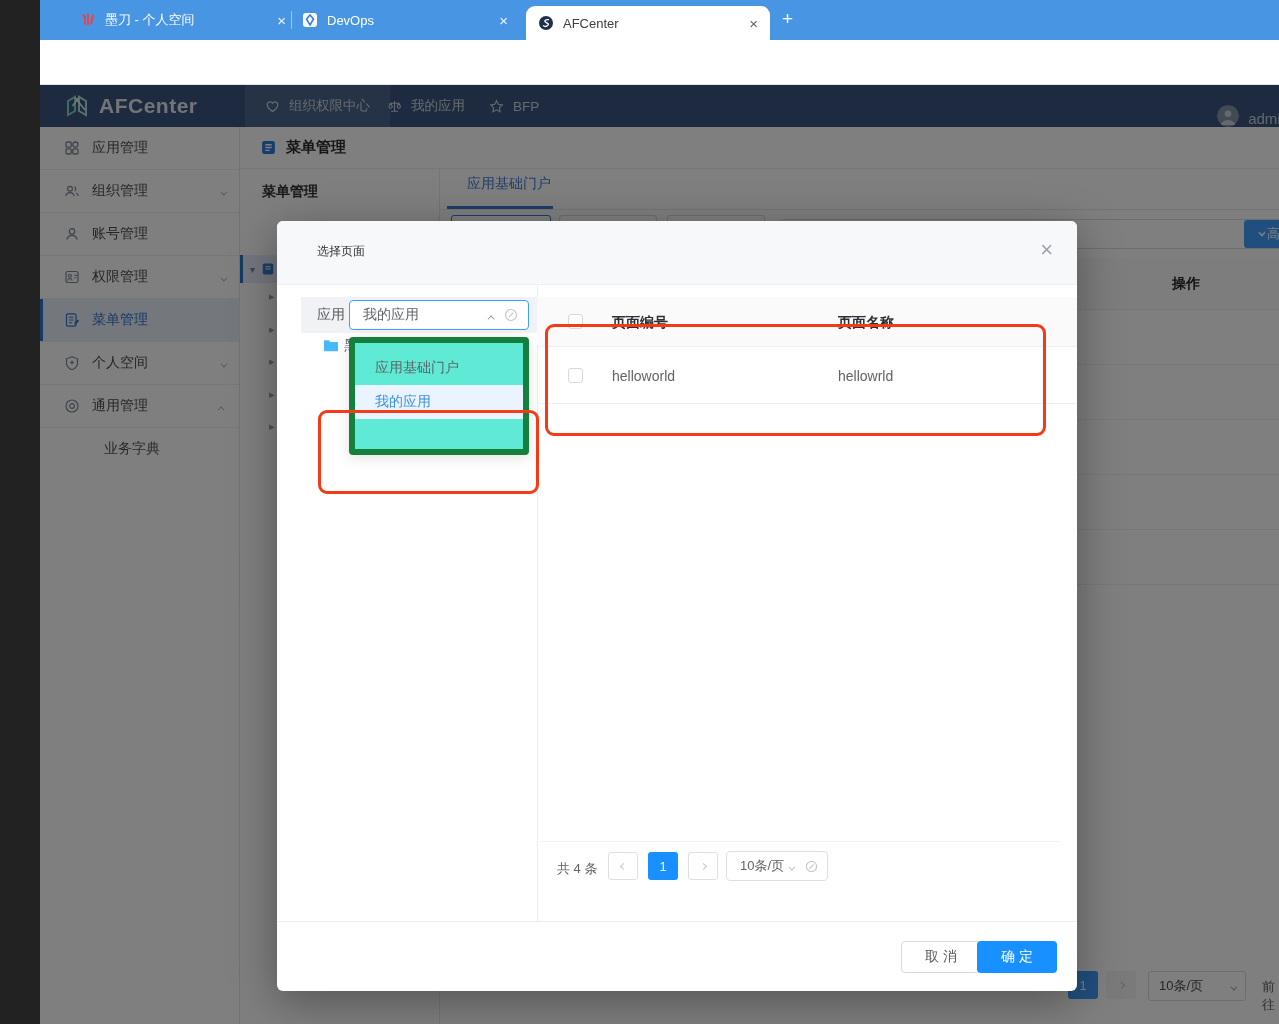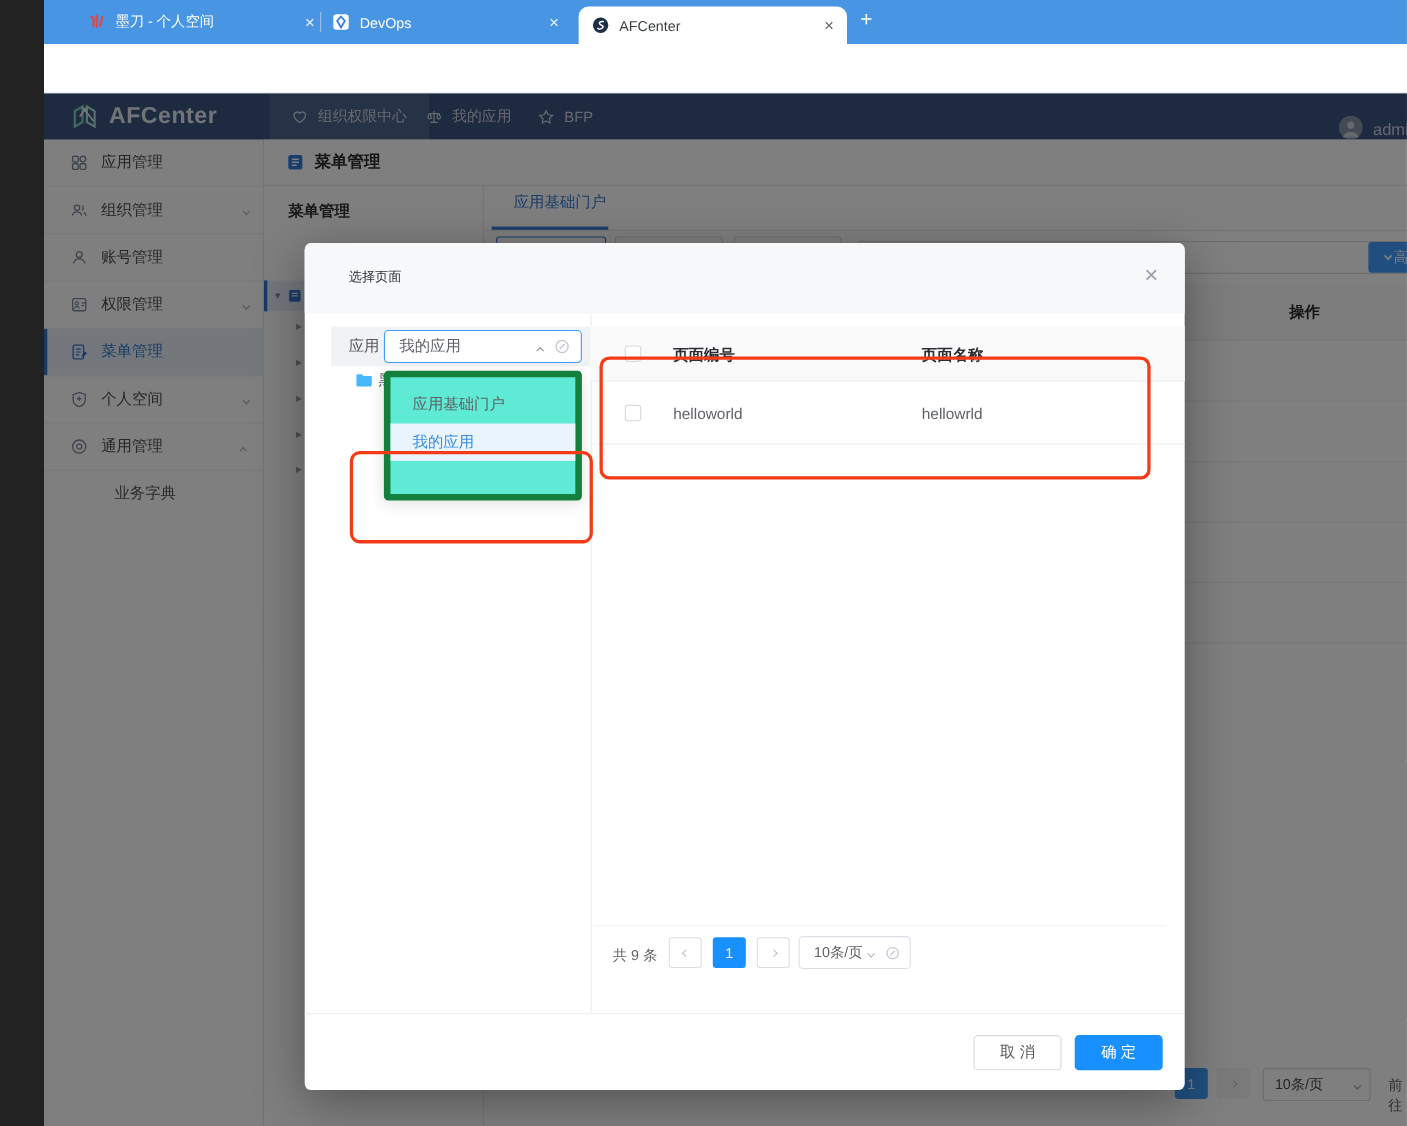--- a/index.html
+++ b/index.html
@@ -85,21 +85,21 @@
   #m-trow { position:absolute; left:260px; top:126px; width:540px; height:57px; border-bottom:1px solid #ebeef5; }
   .mth { position:absolute; font-size:14px; font-weight:700; color:#2b2e33; }
   .mtd { position:absolute; font-size:14px; color:#5f6368; }
   .cbx { position:absolute; width:15px; height:15px; border:1px solid #d6d9e0; border-radius:3px; background:#fff; cursor:pointer; }
   #m-pagi-line { position:absolute; left:263px; top:620px; width:520px; height:1px; background:#f0f2f5; }
   #m-total { position:absolute; left:280px; top:639px; font-size:13px; color:#606266; }
   .m-pbtn { position:absolute; top:631px; width:30px; height:28px; border:1px solid #dcdfe6; border-radius:3px; background:#fff; display:flex; align-items:center; justify-content:center; color:#c0c4cc; }
   #m-page1 { position:absolute; left:371px; top:631px; width:30px; height:28px; background:#1890ff; border-radius:3px; color:#fff; font-size:13px; display:flex; align-items:center; justify-content:center; }
   #m-sizesel { position:absolute; left:449px; top:630px; width:102px; height:30px; border:1px solid #dcdfe6; border-radius:4px; display:flex; align-items:center; padding:0 9px 0 13px; font-size:13px; color:#606266; gap:4px; }
   #m-footer-line { position:absolute; left:0; top:700px; width:100%; height:1px; background:#ebeef5; }
-  #m-cancel { position:absolute; left:608px; top:720px; width:80px; height:32px; background:#fff; border:1px solid #d9d9d9; border-radius:4px; font-size:14px; color:#595959; display:flex; align-items:center; justify-content:center; cursor:pointer; }
+  #m-cancel { position:absolute; left:624px; top:720px; width:80px; height:32px; background:#fff; border:1px solid #d9d9d9; border-radius:4px; font-size:14px; color:#595959; display:flex; align-items:center; justify-content:center; cursor:pointer; }
   #m-confirm { position:absolute; left:700px; top:720px; width:80px; height:32px; background:#1890ff; border:none; border-radius:4px; font-size:14px; color:#fff; display:flex; align-items:center; justify-content:center; cursor:pointer; }
 
   
   .ann { position:absolute; border:3px solid #f43b17; border-radius:9px; z-index:70; pointer-events:none; }
   #ann1 { left:278px; top:410px; width:221px; height:84px; }
   #ann2 { left:505px; top:324px; width:501px; height:112px; }
 
   
   .chv { display:inline-block; width:7px; height:7px; border-right:1.6px solid currentColor; border-bottom:1.6px solid currentColor; }
   .chv.down { transform:rotate(45deg) translateY(-2px); }
@@ -447,21 +447,21 @@
     <div id="m-thead"></div>
     <span class="cbx" style="left:291px;top:93px;"></span>
     <span class="mth" style="left:335px;top:93px;">页面编号</span>
     <span class="mth" style="left:561px;top:93px;">页面名称</span>
     <div id="m-trow"></div>
     <span class="cbx" style="left:291px;top:147px;"></span>
     <span class="mtd" style="left:335px;top:147px;">helloworld</span>
     <span class="mtd" style="left:561px;top:147px;">hellowrld</span>
 
     <div id="m-pagi-line"></div>
-    <span id="m-total">共 9 条</span>
+    <span id="m-total">共 4 条</span>
     <div class="m-pbtn" style="left:331px;">
         <span class="chv left sm"></span>
       </div>
     <div id="m-page1">1</div>
     <div class="m-pbtn" style="left:411px;">
         <span class="chv right sm"></span>
       </div>
     <div id="m-sizesel">
       <span>10条/页</span>
       <span style="color:#b4b9c2;"><span class="chv down sm"></span></span>

